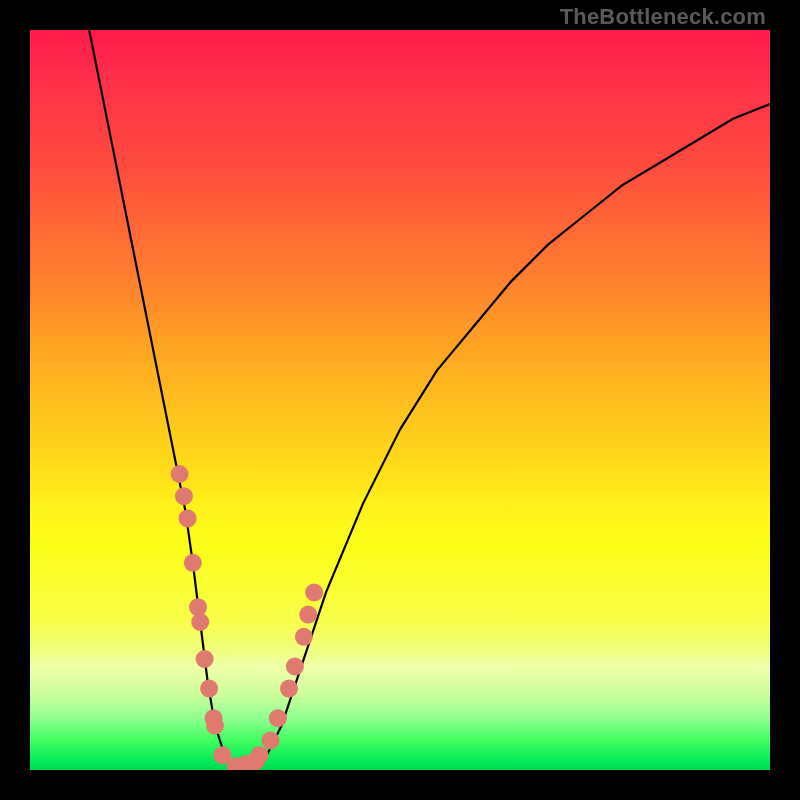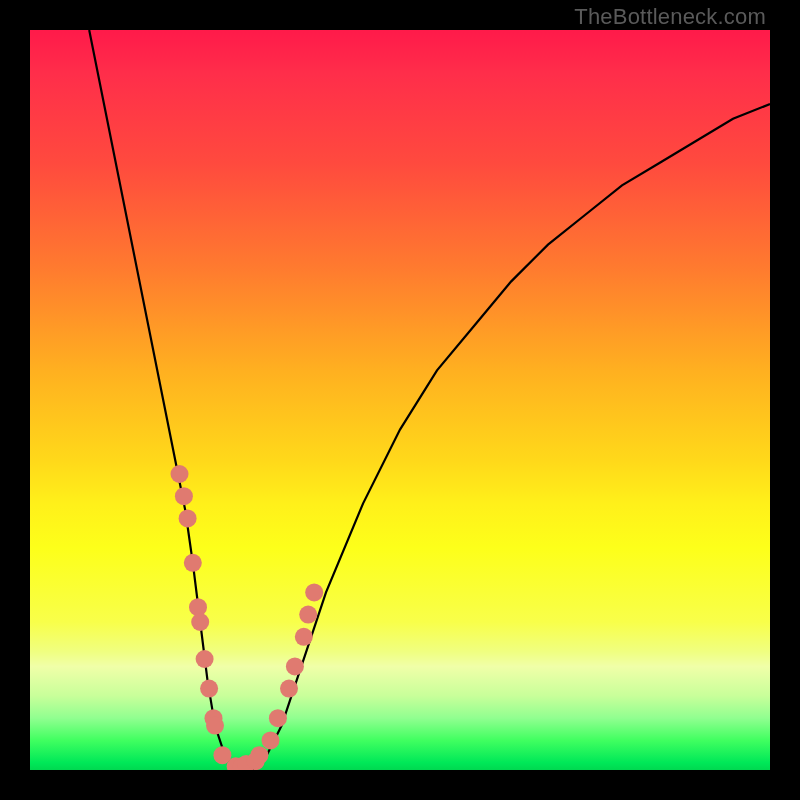--- a/index.html
+++ b/index.html
@@ -42,21 +42,21 @@
       #00d850 100%
     );
     overflow: hidden;
   }
   .watermark {
     position: absolute;
     top: 4px;
     right: 34px;
     font-family: Arial, Helvetica, sans-serif;
     font-size: 22px;
-    font-weight: 400;
+    font-weight: 700;
     color: #5a5a5a;
     letter-spacing: 0.2px;
   }
   .curve path.line {
     fill: none;
     stroke: #000;
     stroke-width: 2.2;
   }
   .dot {
     fill: #e07a70;

